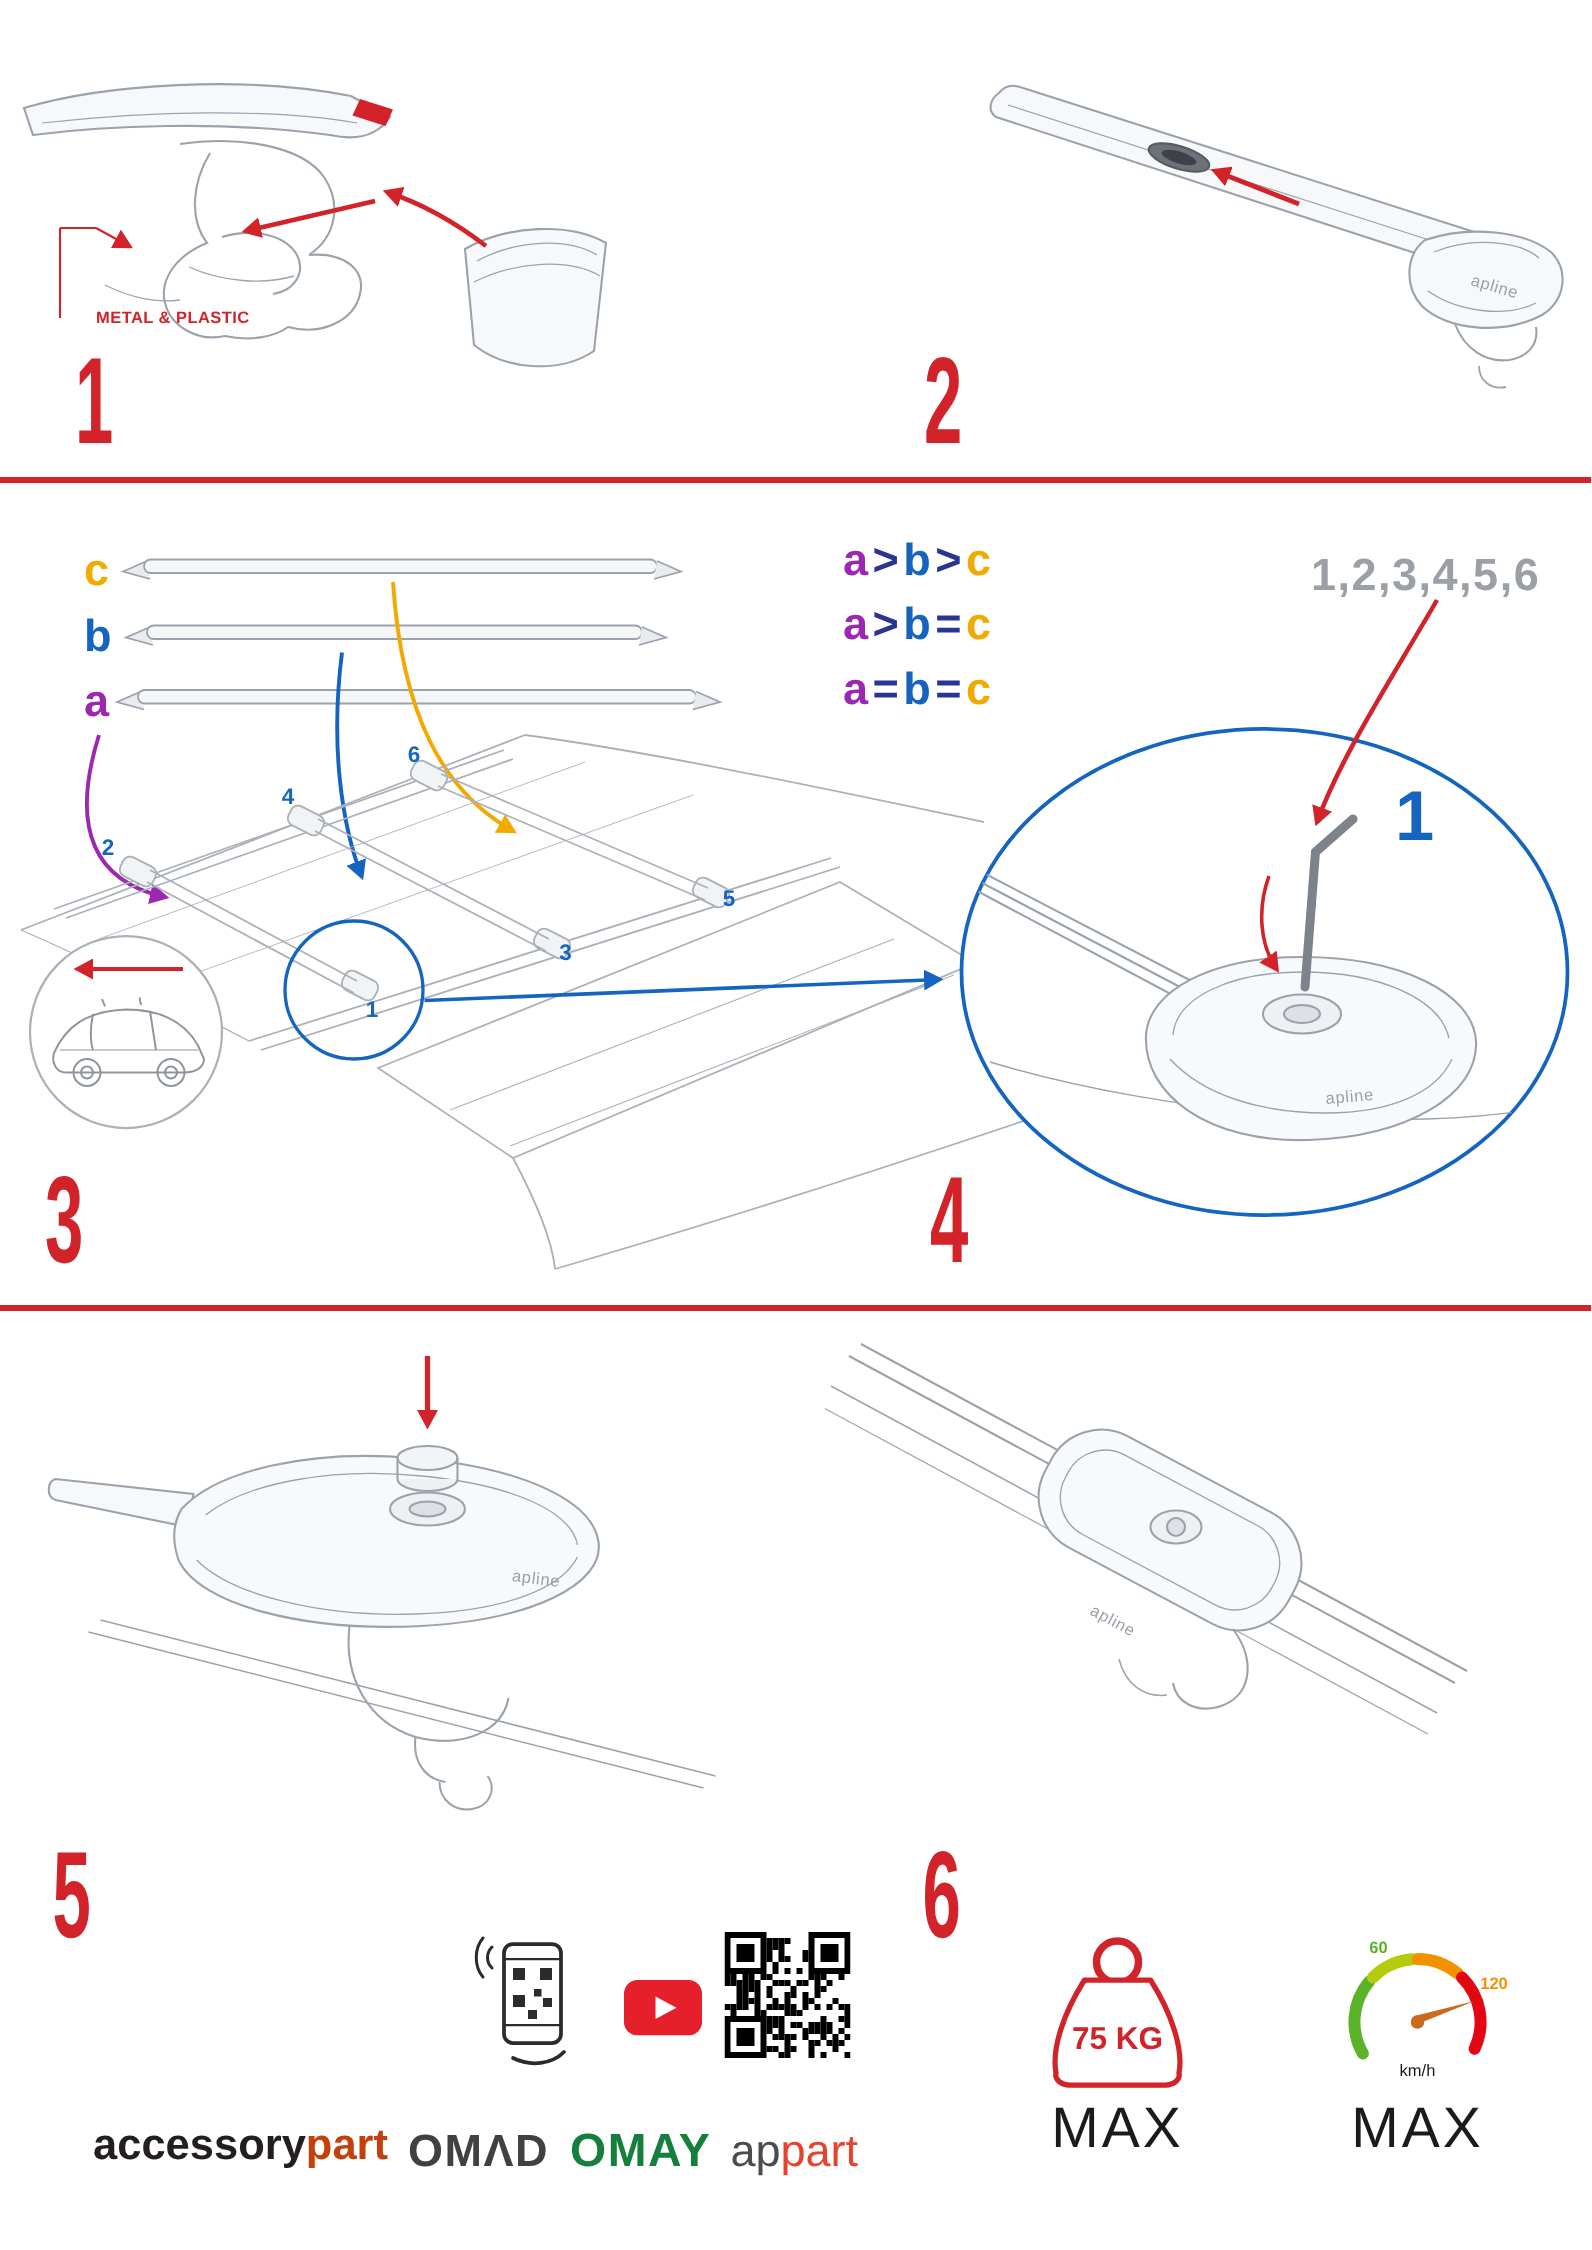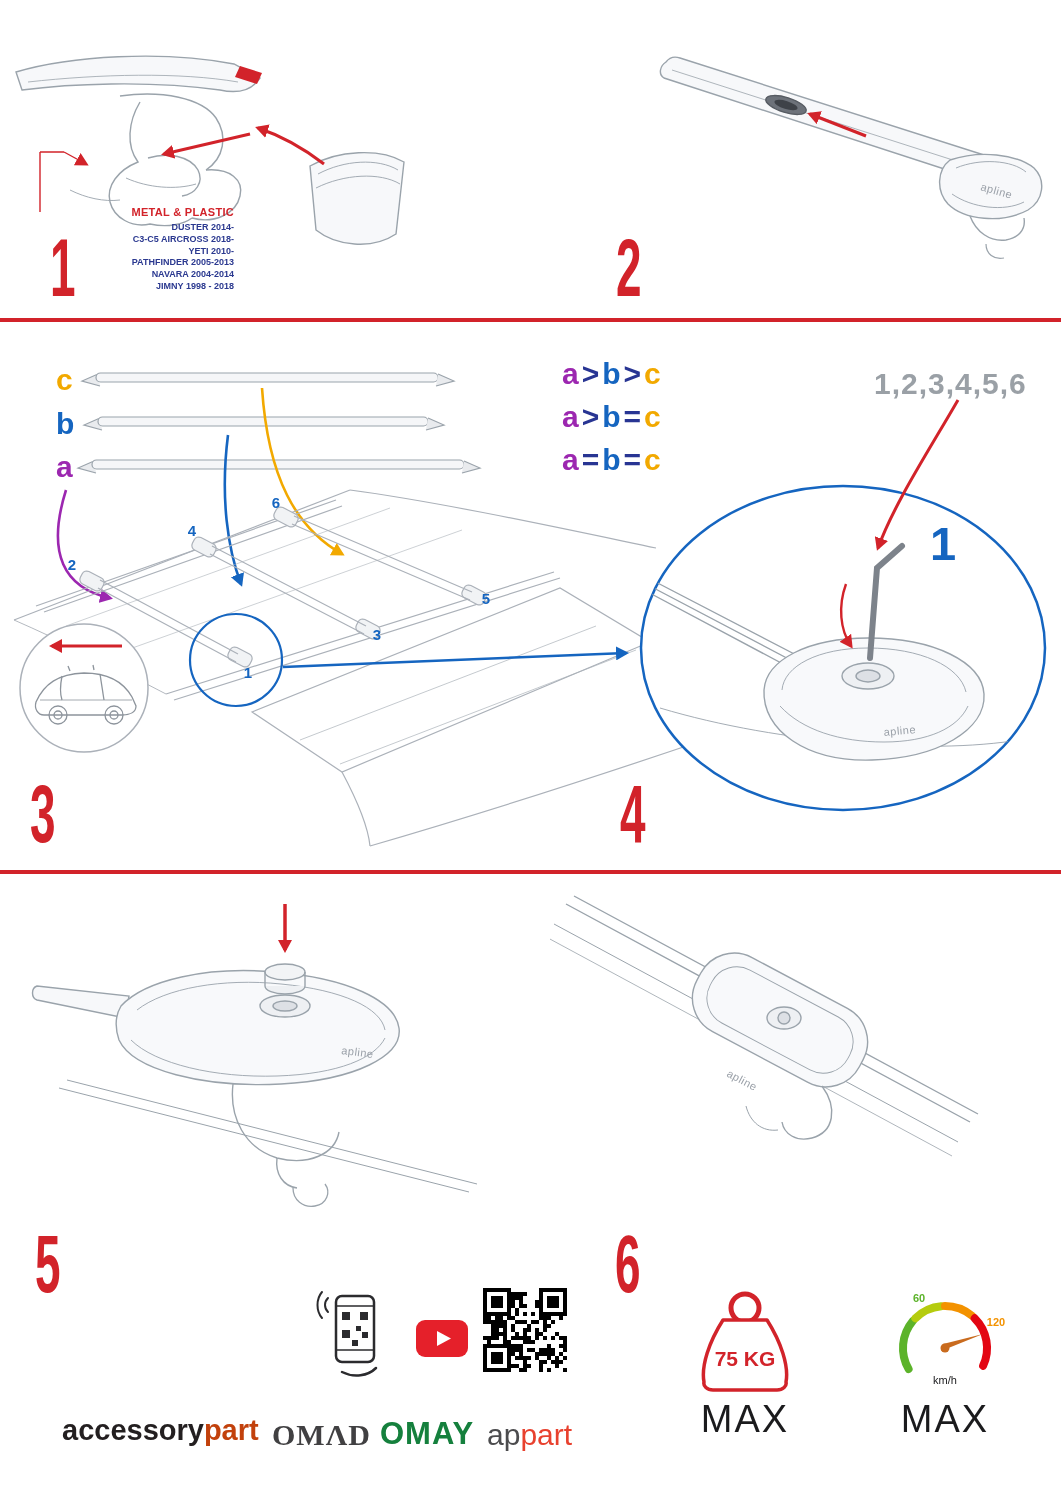--- a/index.html
+++ b/index.html
@@ -2,39 +2,39 @@
 <html><head>
 <meta charset="utf-8">
 <style>
   html,body{margin:0;padding:0;background:#ffffff;}
   .page{position:relative;width:1061px;height:1500px;background:#fff;overflow:hidden;
         font-family:"Liberation Sans", sans-serif;}
   .abs{position:absolute;}
   .step-num{position:absolute;color:#d2232a;font-size:82px;font-weight:700;line-height:0.88;
             transform:scaleX(0.56);transform-origin:left top;}
   .divider{position:absolute;left:0;width:1061px;height:4px;background:#d2232a;}
-  .s1-material{position:absolute;left:64px;top:206px;width:170px;text-align:right;
+  .s1-material{position:absolute;left:64px;top:206px;width:170px;text-align:left;
                color:#d2232a;font-size:11px;font-weight:700;letter-spacing:.3px;}
   .s1-models{position:absolute;left:64px;top:222px;width:170px;text-align:right;
              color:#2b3990;font-size:9px;line-height:11.8px;font-weight:600;}
   .formulas{position:absolute;left:562px;top:352px;font-size:30px;font-weight:700;}
   .formula-row{height:43px;display:flex;align-items:center;}
   .fa{color:#9c27b0}.fb{color:#1565c0}.fc{color:#f2a900}
   .fop{color:#283593;margin:0 3px;}
   .sequence{position:absolute;left:874px;top:367px;font-size:30px;font-weight:600;
             color:#9aa0a6;letter-spacing:1px;text-align:center;}
   .zoom-first{position:absolute;left:930px;top:516px;font-size:47px;font-weight:700;color:#1565c0;}
   .barletter{font-size:30px;font-weight:700;}
   .posnum{font-size:15px;font-weight:700;fill:#1565c0;text-anchor:middle;}
   .footlogo{font-size:11px;fill:#9aa0a8;letter-spacing:.5px;}
   .fly{position:absolute;left:122px;top:1330px;font-family:"Liberation Serif", serif;
        font-size:54px;font-weight:700;color:#312f7a;letter-spacing:2px;}
   .accessorypart{position:absolute;left:62px;top:1414px;font-size:29px;font-weight:700;color:#231f20;}
   .accessorypart .part{color:#c2410c;}
-  .omad{position:absolute;left:272px;top:1418px;font-size:30px;font-weight:700;color:#414042;letter-spacing:1px;font-family:Liberation Serif, serif;}
+  .omad{position:absolute;left:272px;top:1418px;font-size:30px;font-weight:700;color:#414042;letter-spacing:1px;}
   .omay{position:absolute;left:380px;top:1416px;font-size:31px;font-weight:800;color:#15803d;letter-spacing:1px;}
   .apline{position:absolute;left:487px;top:1418px;font-size:30px;font-weight:500;color:#4c4c4e;}
   .apline .line{color:#e8412e;}
   .max{position:absolute;width:120px;text-align:center;font-size:38px;font-weight:400;
        color:#1b1b1d;letter-spacing:2px;}
 </style>
 </head>
 <body>
 
 <div class="page">
@@ -59,28 +59,20 @@
     </g>
     <path d="M240,26 l22,7 -5,11 -22,-7 z" fill="#d2232a"></path>
     <g stroke="#d2232a" fill="none">
       <path d="M324,124 C298,104 276,94 258,88" stroke-width="3" marker-end="url(#ahr1)"></path>
       <path d="M250,94 L164,114" stroke-width="3" marker-end="url(#ahr1)"></path>
       <path d="M40,112 L40,172 M40,112 L64,112" stroke-width="1.4"></path>
       <path d="M64,112 L86,124" stroke-width="1.4" marker-end="url(#ahr1)"></path>
     </g>
   </svg>
   <div class="s1-material">METAL &amp; PLASTIC</div>
-  <div class="s1-models">
-    <div>DUSTER 2014-</div>
-    <div>C3-C5 AIRCROSS 2018-</div>
-    <div>YETI 2010-</div>
-    <div>PATHFINDER 2005-2013</div>
-    <div>NAVARA 2004-2014</div>
-    <div>JIMNY 1998 - 2018</div>
-  </div>
   <div class="step-num" style="left:50px;top:232px">1</div>
 
   <svg class="abs" style="left:650px;top:48px" width="411" height="228" viewBox="0 0 411 228">
     <defs>
       <marker id="ahr2" markerUnits="userSpaceOnUse" markerWidth="14" markerHeight="14" refX="10" refY="7" orient="auto">
         <path d="M0,0 L13,7 L0,14 Z" fill="#d2232a"></path>
       </marker>
     </defs>
     <g stroke="#9aa3ab" stroke-width="1.4" fill="none">
       <path d="M16,14 C10,18 8,26 14,30 L322,130 C334,134 344,132 348,124 C350,118 344,110 334,107 L30,10 C24,8 19,10 16,14 Z" fill="#f7f8fa"></path>

